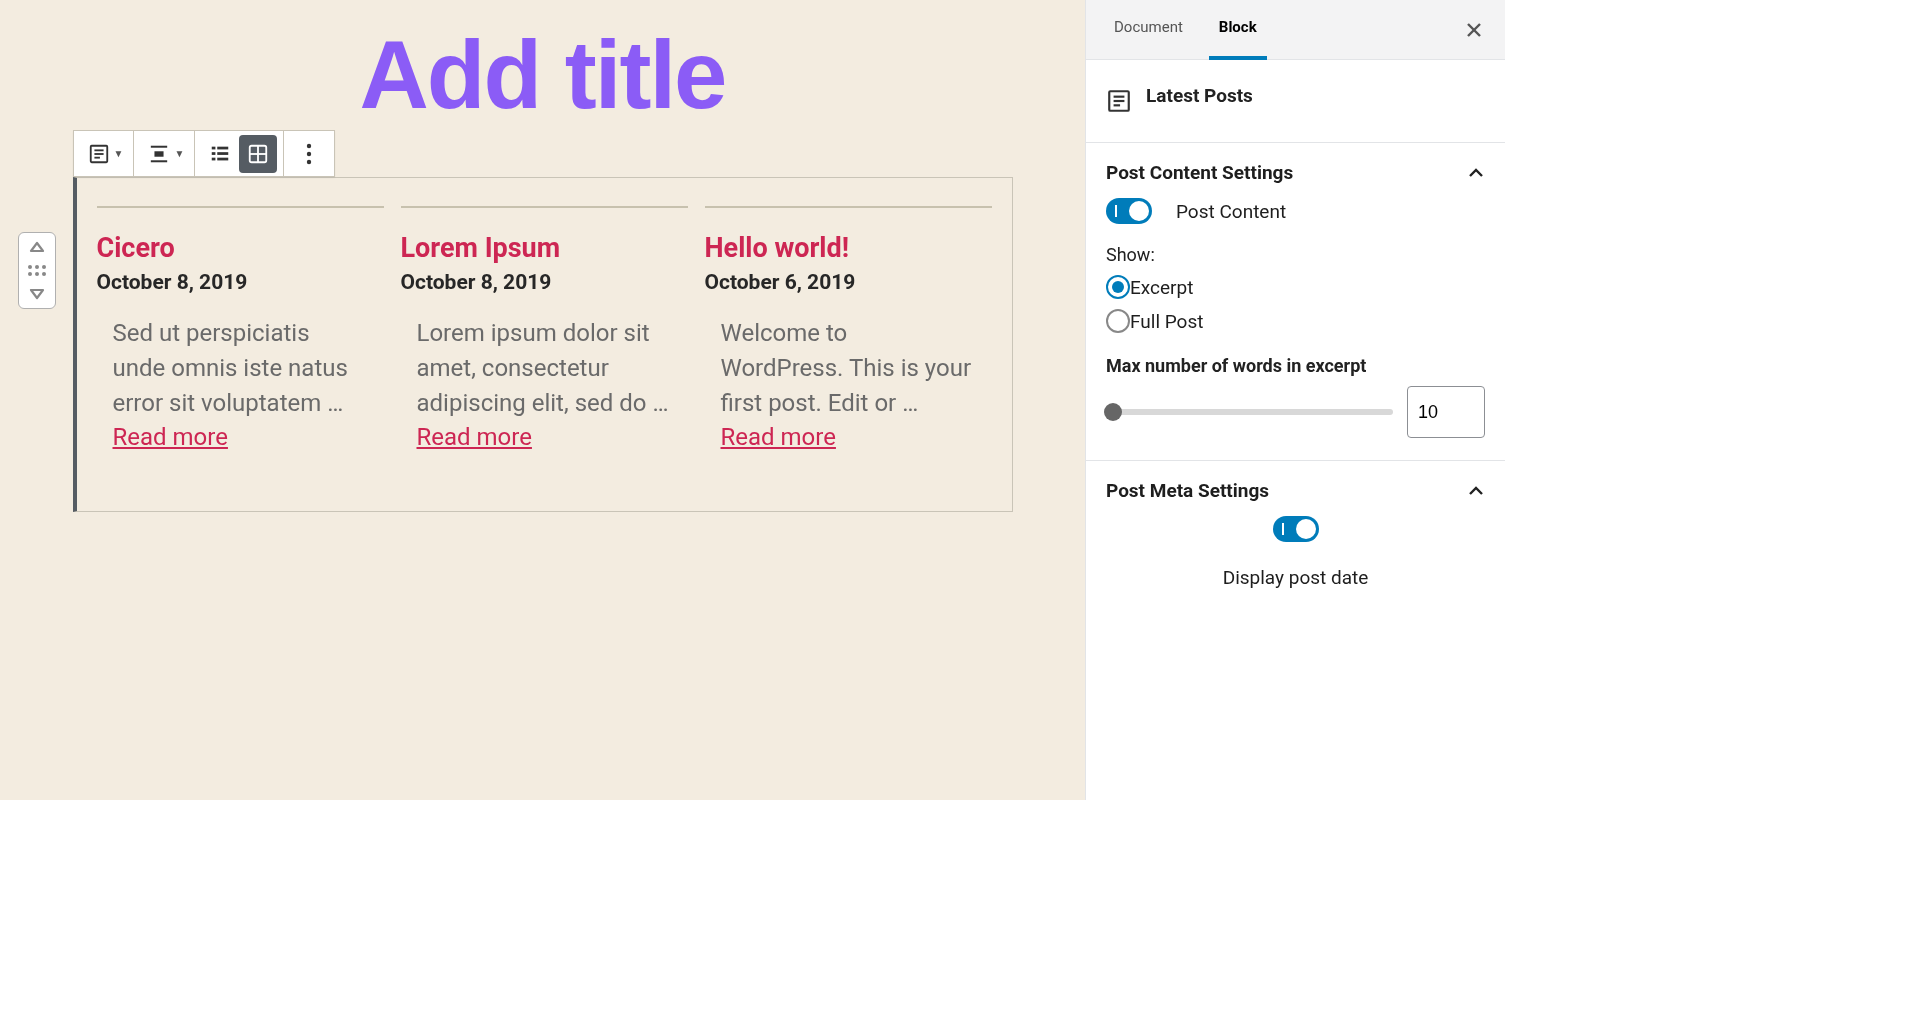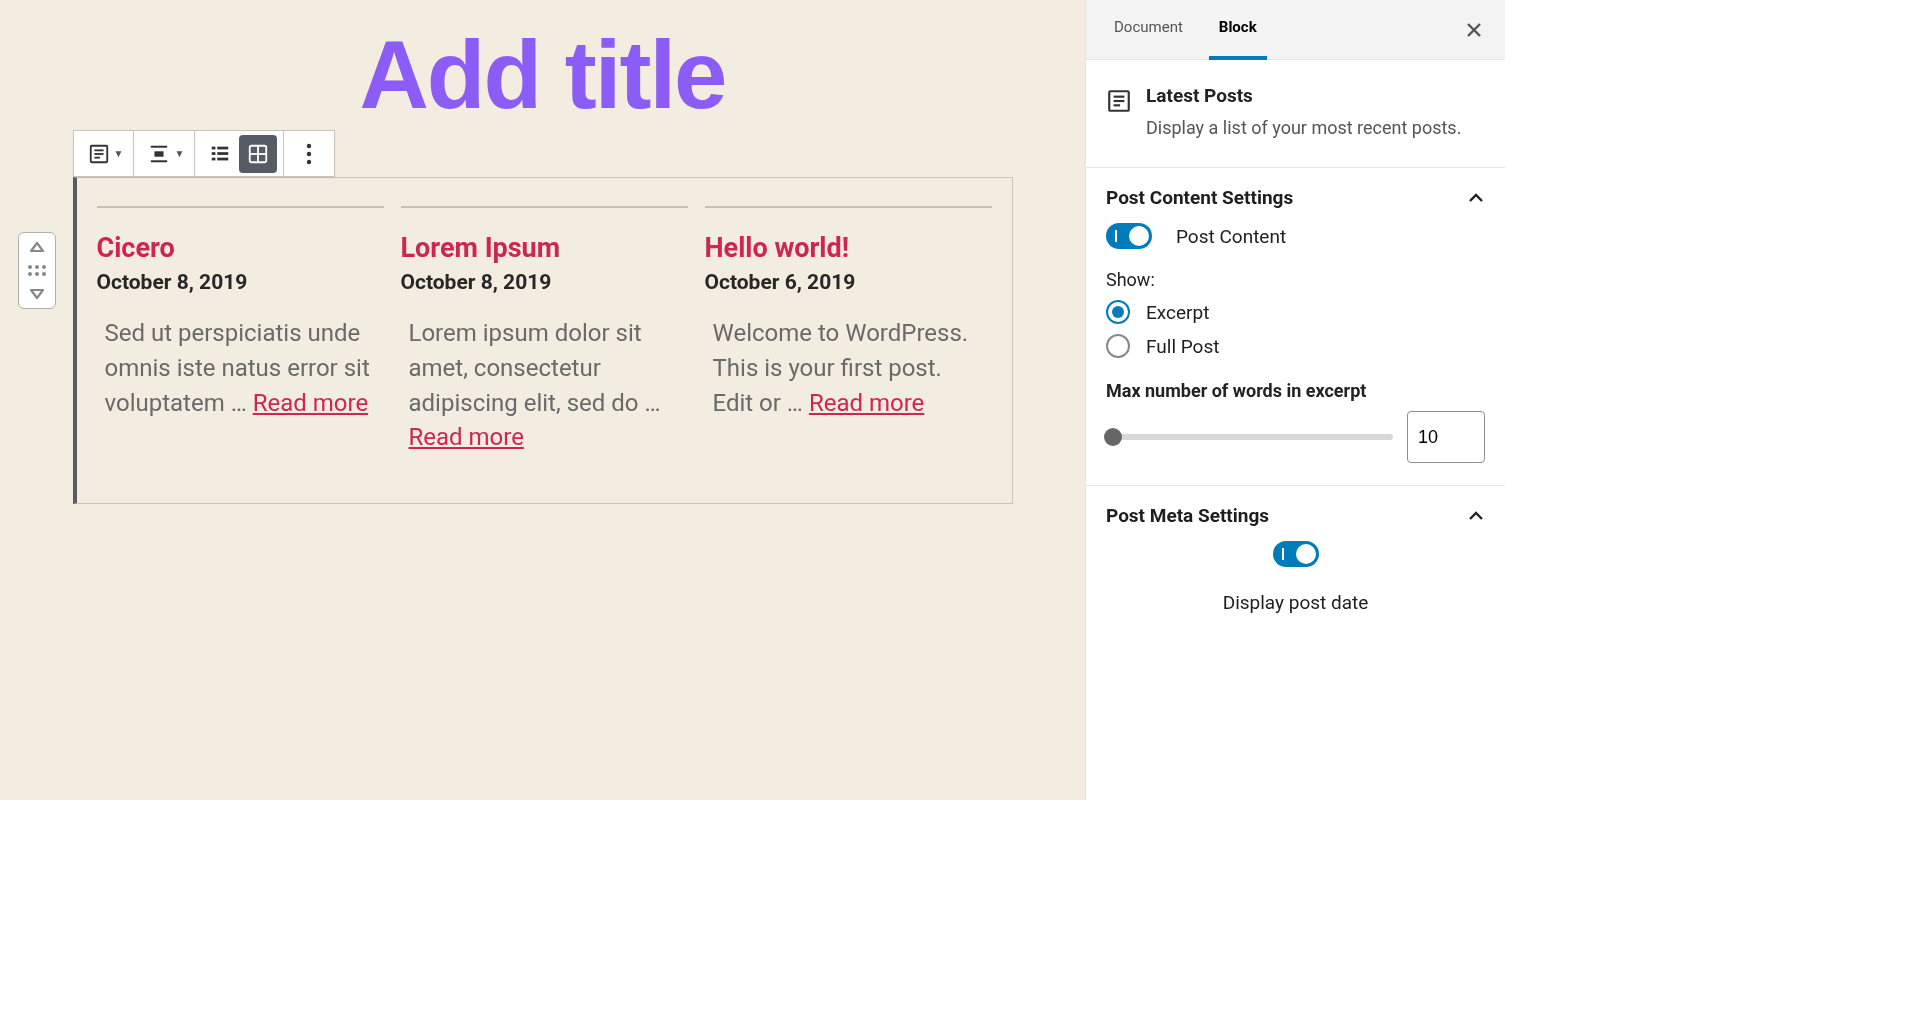--- a/index.html
+++ b/index.html
@@ -138,21 +138,21 @@
   .post-date{
     font-weight:700;
     font-size:21px;
     color:#272727;
     margin:0 0 22px;
   }
   .post-excerpt{
     font-size:24px;
     line-height:1.45;
     color:#6a6a6a;
-    margin:8px;
+    margin:16px;
   }
   .read-more{
     color:var(--pink);
     text-decoration:underline;
     cursor:pointer;
   }
 
   
   .sidebar{
     width:420px;
@@ -238,21 +238,21 @@
     border-radius:50%;background:#fff;
   }
   .toggle::before{
     content:"";position:absolute;left:9px;top:7px;width:2px;height:12px;background:#fff;
   }
   .toggle-label{font-size:19px;}
 
   .field-label{font-size:18px;color:#222;margin:6px 0 10px;}
 
   .radio-row{
-    display:flex;align-items:center;gap:16px;margin-bottom:10px;cursor:pointer;
+    display:flex;align-items:center;gap:0;margin-bottom:10px;cursor:pointer;
   }
   .radio{
     width:24px;height:24px;border:2.5px solid #888;border-radius:50%;position:relative;flex-shrink:0;
   }
   .radio.checked{border-color:var(--accent);}
   .radio.checked::after{
     content:"";position:absolute;inset:4px;border-radius:50%;background:var(--accent);
   }
   .radio-label{font-size:19px;}
 
@@ -396,21 +396,20 @@
       <span class="icon">
         <svg width="26" height="26" viewBox="0 0 24 24" fill="none" stroke="#333" stroke-width="2">
           <rect x="3" y="3" width="18" height="18" rx="1"></rect>
           <line x1="7" y1="8" x2="17" y2="8"></line>
             <line x1="7" y1="12" x2="17" y2="12"></line>
             <line x1="7" y1="16" x2="13" y2="16"></line>
         </svg>
       </span>
       <div>
         <p class="block-card-title">Latest Posts</p>
-        <p class="block-card-desc">Display a list of your most recent posts.</p>
       </div>
     </div>
 
     <div class="panel-section">
       <div class="panel-header">
         <h3>Post Content Settings</h3>
         <span class="chev">
           <svg width="16" height="10" viewBox="0 0 16 10" stroke="#222" stroke-width="2.4" fill="none">
               <polyline points="2,8 8,2 14,8"></polyline>
             </svg>

